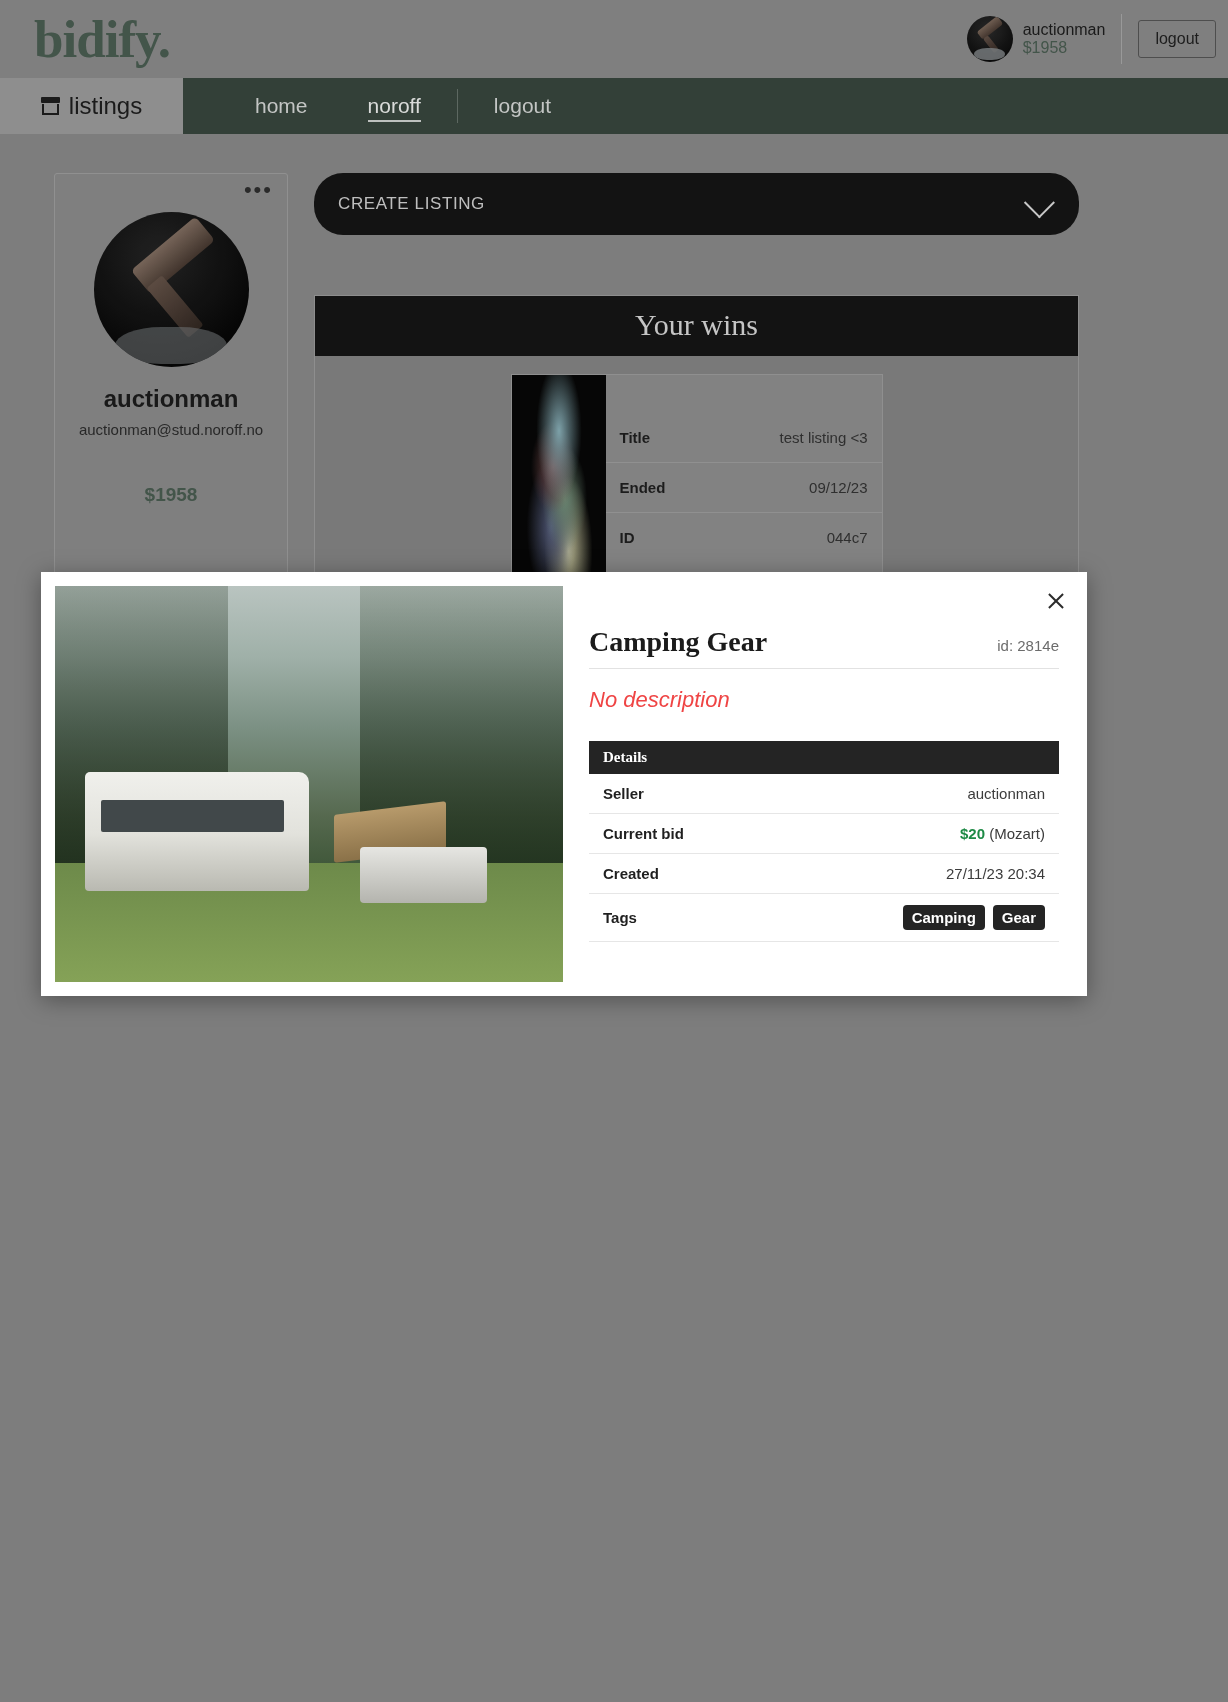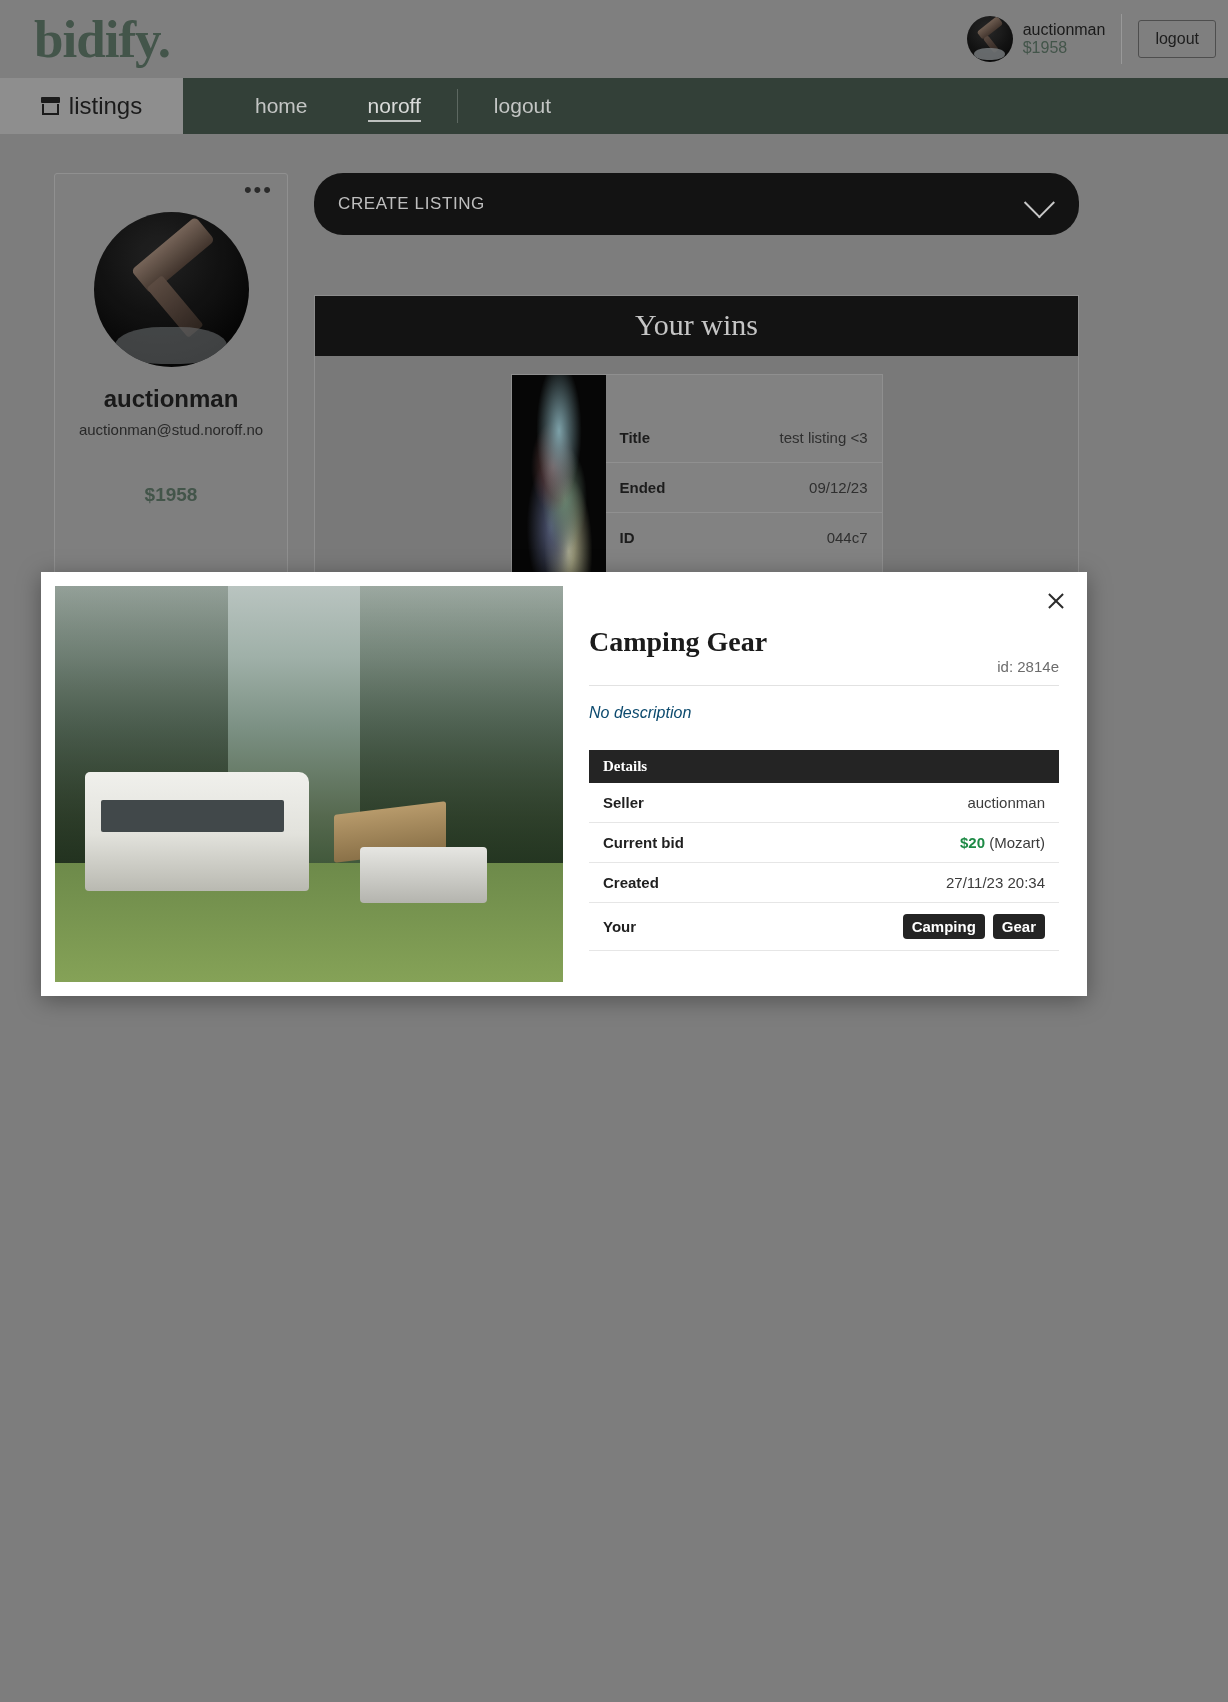--- a/index.html
+++ b/index.html
@@ -208,25 +208,24 @@
   }
   .modal-close::before, .modal-close::after {
     content:""; position:absolute; left: 5px; top: 14px; width: 20px; height: 2px; background: #2b2b2b;
   }
   .modal-close::before { transform: rotate(45deg); }
   .modal-close::after { transform: rotate(-45deg); }
 
   .title-row {
     display: flex; align-items: baseline; border-bottom: 1px solid #e2e2e2;
     padding: 28px 0 10px;
-    flex-direction: column;
   }
   .m-title { font-family: "Liberation Serif", serif; font-size: 28px; font-weight: bold; color: #1b1b1b; }
   .m-id { margin-left: auto; font-size: 15px; color: #6c6c6c; }
-  .m-desc { font-style: italic; font-size: 16px; color: #0c4a6e; padding: 18px 0 0; }
+  .m-desc { font-style: italic; font-size: 22px; color: #ef4444; padding: 18px 0 0; }
 
   .details { margin-top: 28px; border: none; }
   .details-head { background: #242424; color: #fff; font-weight: bold; font-size: 15px;
     font-family: "Liberation Serif", serif; padding: 8px 14px; }
   .d-row { display: flex; align-items: center; padding: 11px 14px; border-bottom: 1px solid #e6e6e6; font-size: 15px; }
   .d-k { font-weight: bold; color: #1f1f1f; }
   .d-v { margin-left: auto; color: #3c3c3c; }
   .d-v .money { color: #1d8a45; font-weight: bold; }
   .tags { margin-left: auto; display: flex; gap: 8px; }
   .tag { background: #242424; color: #fff; font-size: 15px; font-weight: bold; padding: 4px 9px; border-radius: 4px; }
@@ -366,21 +365,21 @@
           <span class="d-v"><span class="money">$20</span><span> (Mozart)</span></span>
         </div>
 
         <div class="d-row">
           <span class="d-k">Created</span>
           <span class="d-v">27/11/23 20:34</span>
         </div>
 
 
         <div class="d-row">
-          <span class="d-k">Your</span>
+          <span class="d-k">Tags</span>
           <span class="tags">
             <span class="tag">Camping</span>
             <span class="tag">Gear</span>
           </span>
         </div>
       </div>
 
 
     </div>
   </div>

